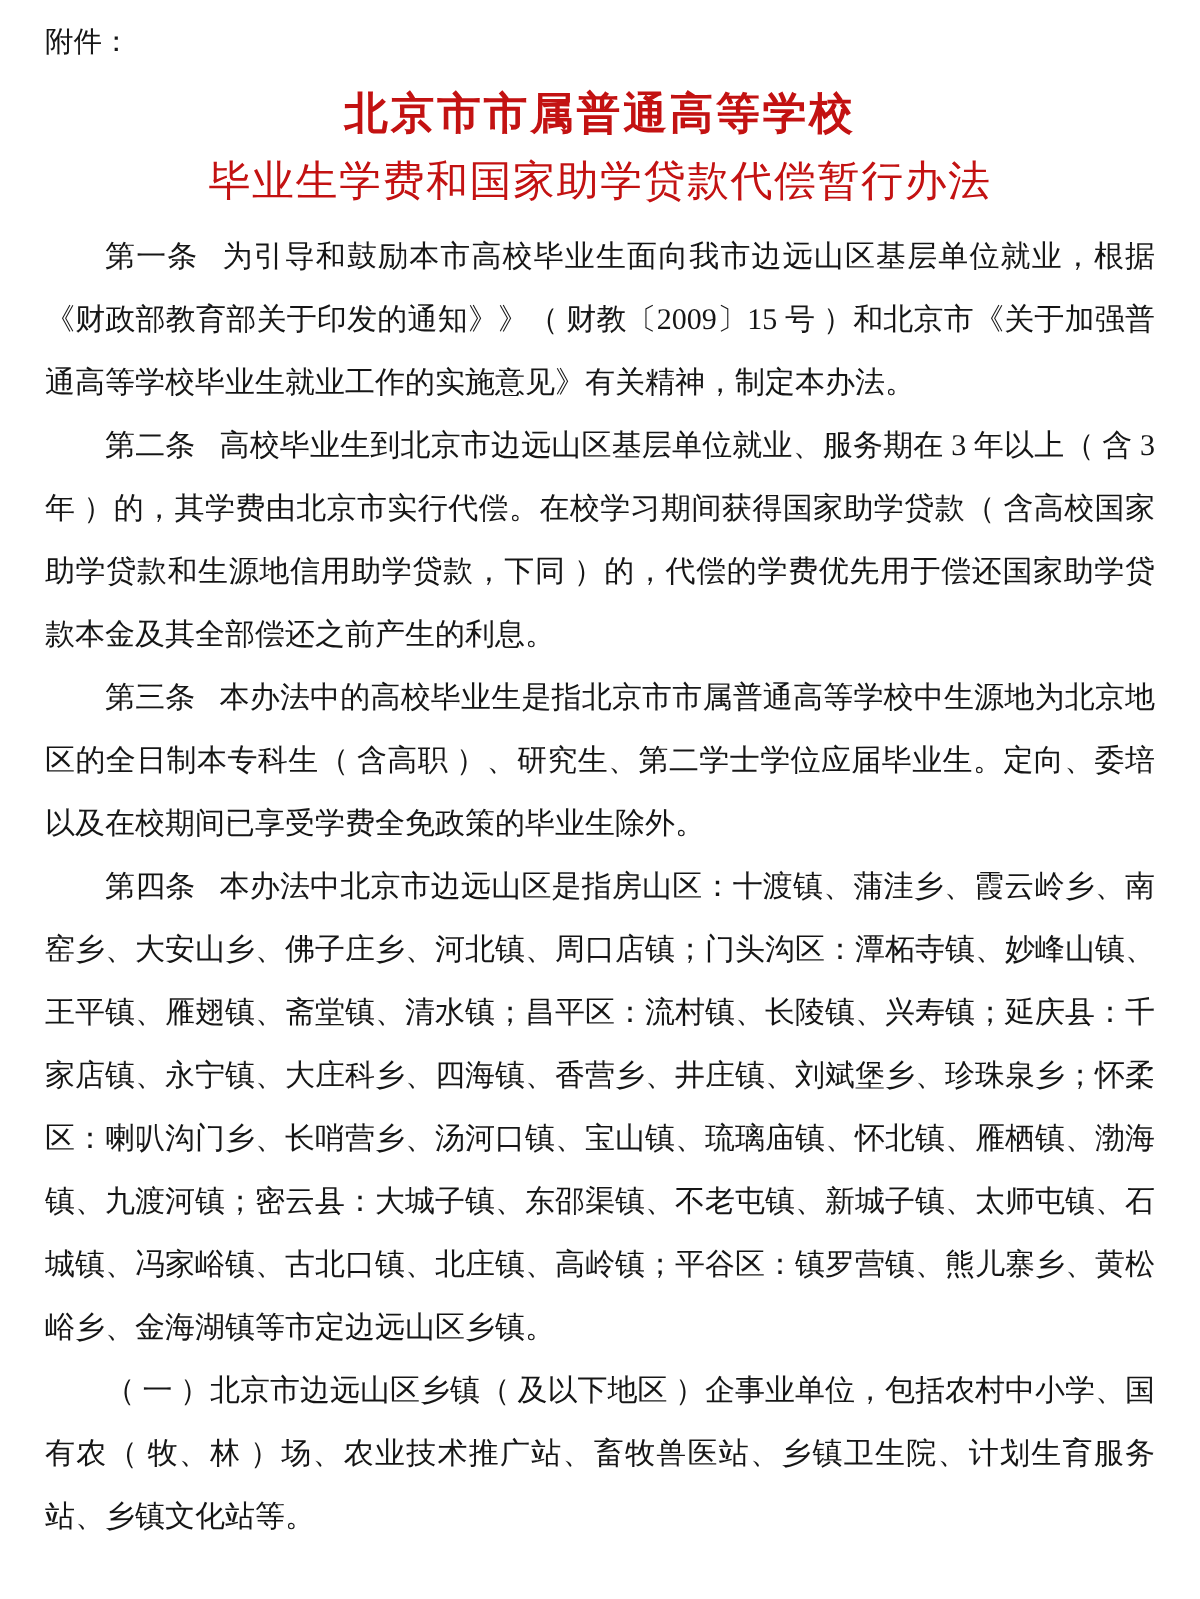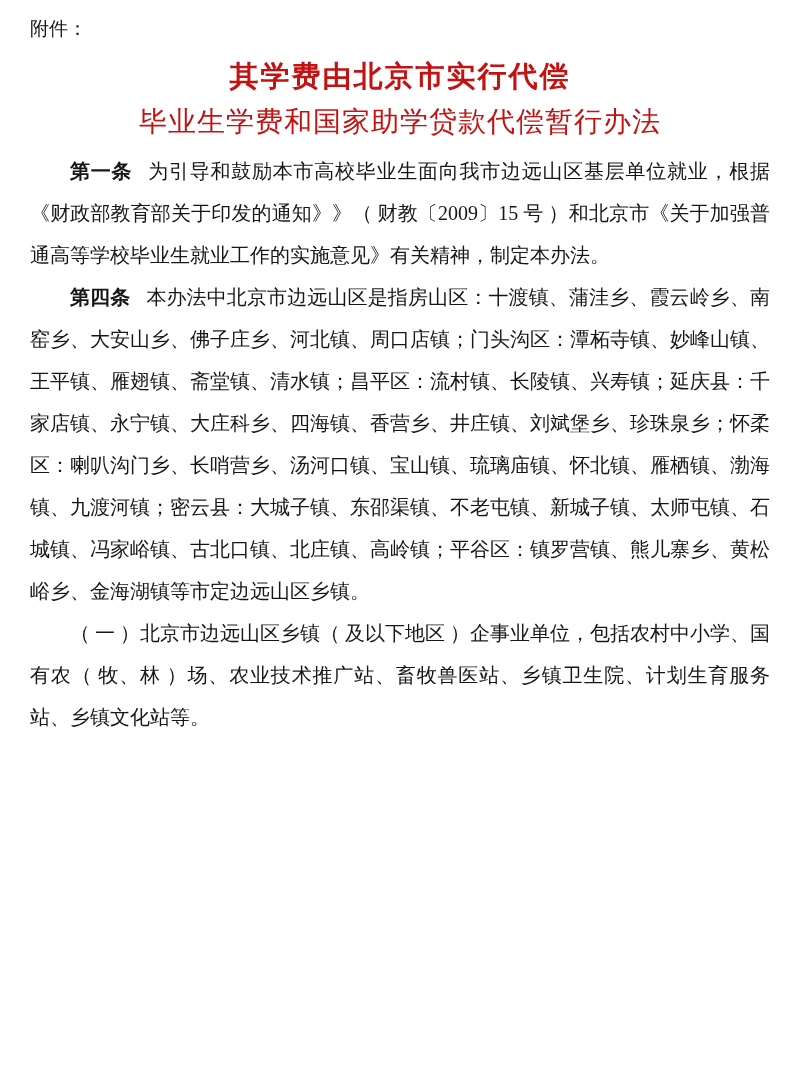--- a/index.html
+++ b/index.html
@@ -53,43 +53,45 @@
   p.para {
     margin: 0;
     font-size: 20px;
     line-height: 42px;
     text-align: justify;
     text-justify: inter-ideograph;
     text-indent: 2em;
     color: var(--body-text, #161616);
   }
   .para-label {
-    font-weight: 700;
+    font-weight: 400;
     margin-right: 0.8em;
   }
   .para-label:empty {
     margin-right: 0;
   }
 </style>
 </head>
 <body>
 
 <div class="page">
 
   <div class="attachment">附件：</div>
 
-  <div class="title-line1">其学费由北京市实行代偿</div>
+  <div class="title-line1">北京市市属普通高等学校</div>
 
   <div class="title-line2">毕业生学费和国家助学贷款代偿暂行办法</div>
 
   <div class="content">
 
     <p class="para"><span class="para-label">第一条</span><span>为引导和鼓励本市高校毕业生面向我市边远山区基层单位就业，根据《财政部教育部关于印发的通知》》（ 财教〔2009〕15 号 ）和北京市《关于加强普通高等学校毕业生就业工作的实施意见》有关精神，制定本办法。</span></p>
 
+    <p class="para"><span class="para-label">第二条</span><span>高校毕业生到北京市边远山区基层单位就业、服务期在 3 年以上（ 含 3 年 ）的，其学费由北京市实行代偿。在校学习期间获得国家助学贷款（ 含高校国家助学贷款和生源地信用助学贷款，下同 ）的，代偿的学费优先用于偿还国家助学贷款本金及其全部偿还之前产生的利息。</span></p>
 
+    <p class="para"><span class="para-label">第三条</span><span>本办法中的高校毕业生是指北京市市属普通高等学校中生源地为北京地区的全日制本专科生（ 含高职 ）、研究生、第二学士学位应届毕业生。定向、委培以及在校期间已享受学费全免政策的毕业生除外。</span></p>
 
     <p class="para"><span class="para-label">第四条</span><span>本办法中北京市边远山区是指房山区：十渡镇、蒲洼乡、霞云岭乡、南窑乡、大安山乡、佛子庄乡、河北镇、周口店镇；门头沟区：潭柘寺镇、妙峰山镇、王平镇、雁翅镇、斋堂镇、清水镇；昌平区：流村镇、长陵镇、兴寿镇；延庆县：千家店镇、永宁镇、大庄科乡、四海镇、香营乡、井庄镇、刘斌堡乡、珍珠泉乡；怀柔区：喇叭沟门乡、长哨营乡、汤河口镇、宝山镇、琉璃庙镇、怀北镇、雁栖镇、渤海镇、九渡河镇；密云县：大城子镇、东邵渠镇、不老屯镇、新城子镇、太师屯镇、石城镇、冯家峪镇、古北口镇、北庄镇、高岭镇；平谷区：镇罗营镇、熊儿寨乡、黄松峪乡、金海湖镇等市定边远山区乡镇。</span></p>
 
 
     <p class="para"><span class="para-label"></span><span>（ 一 ）北京市边远山区乡镇（ 及以下地区 ）企事业单位，包括农村中小学、国有农（ 牧、林 ）场、农业技术推广站、畜牧兽医站、乡镇卫生院、计划生育服务站、乡镇文化站等。</span></p>
 
   </div>
 </div>
 
 </body></html>

